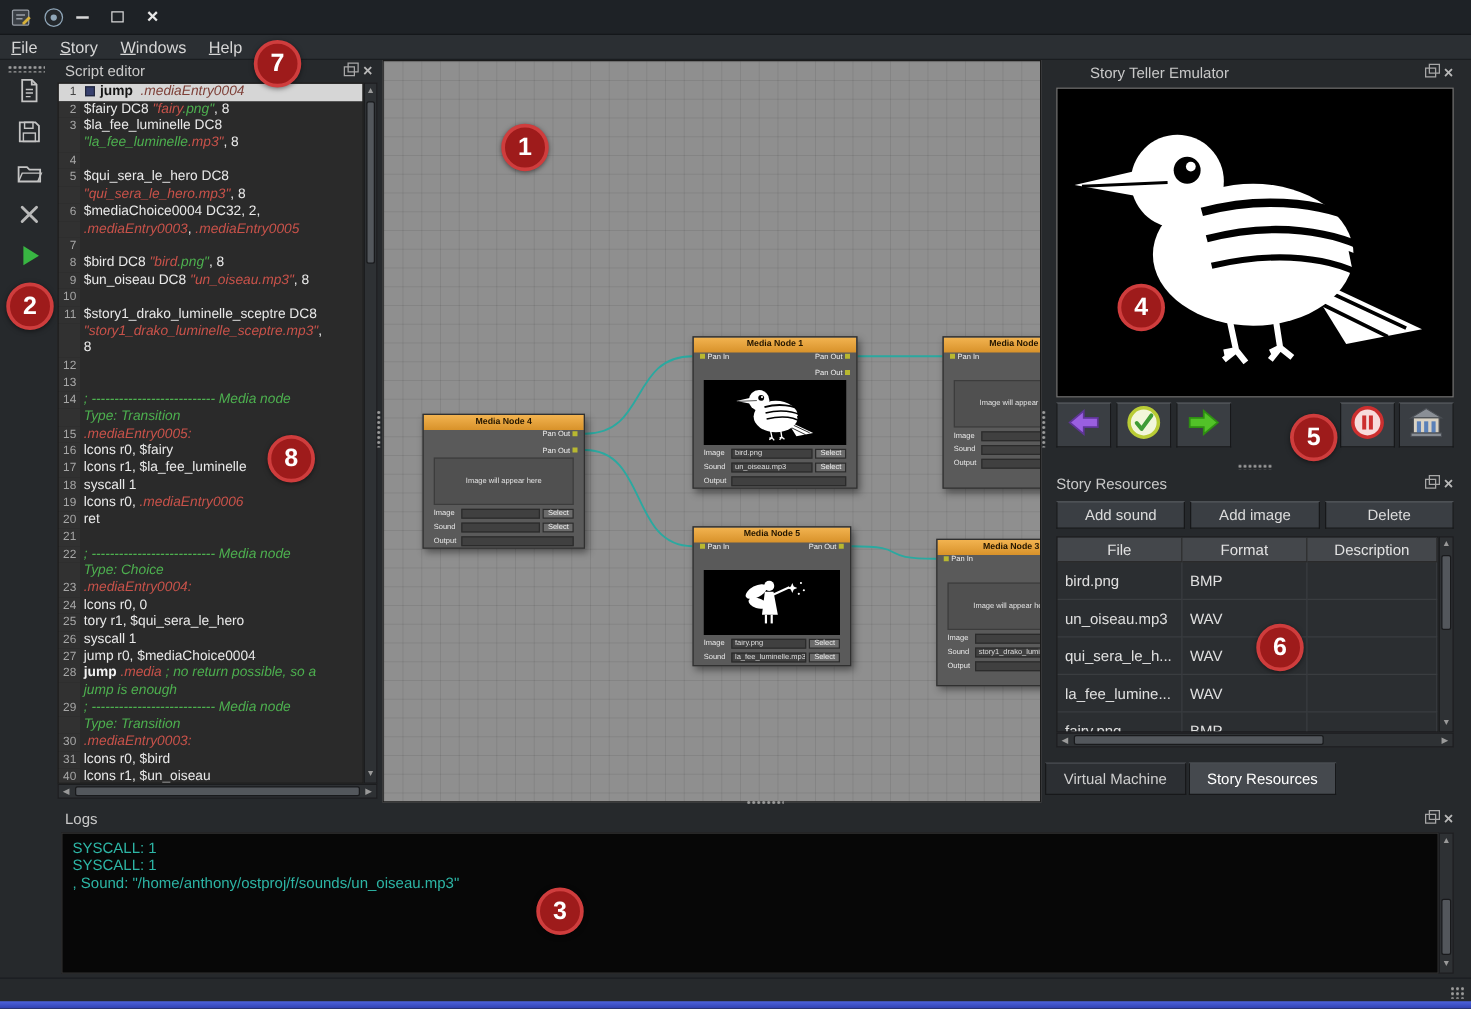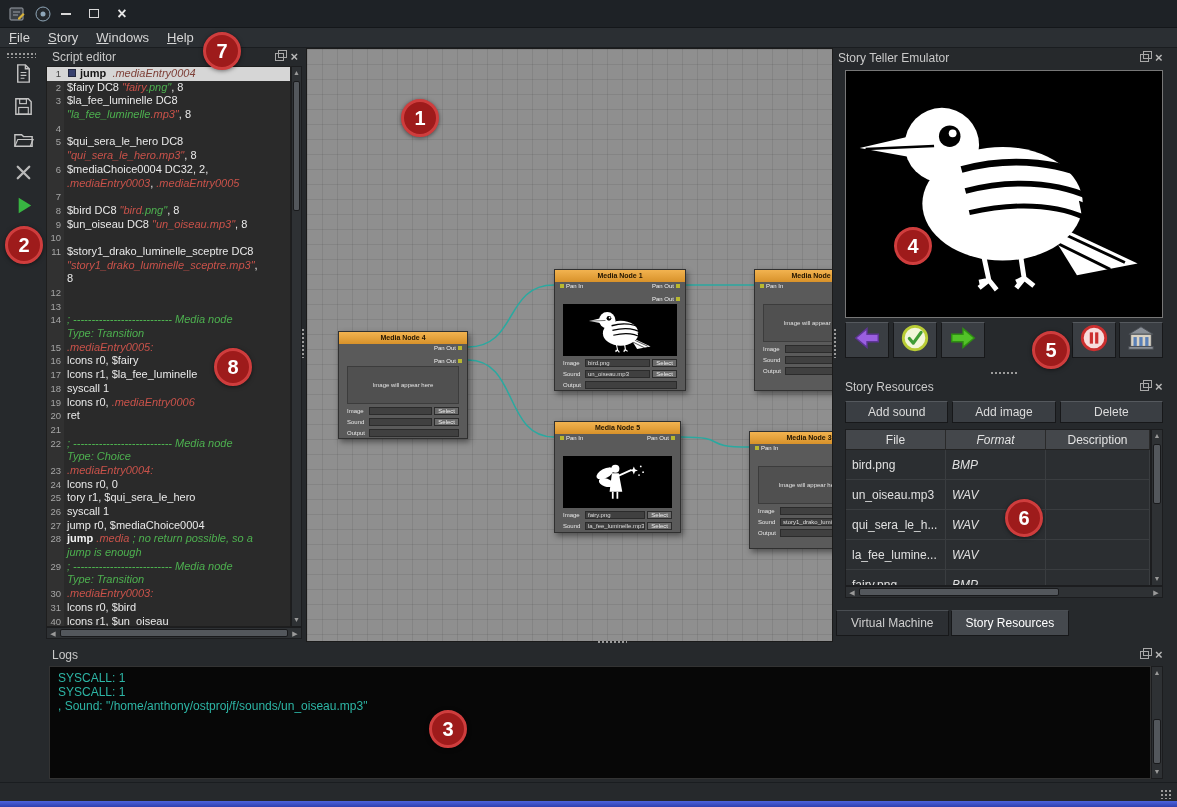--- a/index.html
+++ b/index.html
@@ -107,21 +107,21 @@
     font-size:12px;display:flex;align-items:center;justify-content:center;}
   #resbuttons{position:absolute;left:845px;top:401px;width:318px;height:22px;display:flex;gap:4px;}
   .res-btn{flex:1;height:22px;}
   #restable{position:absolute;left:845px;top:429px;width:306px;height:157px;background:#2b2e31;
     border:1px solid #1c1d1f;overflow:hidden;}
   .trow{display:flex;}
   .th{height:20px;line-height:20px;background:#44474b;border-right:1px solid #2a2a2a;
     border-bottom:1px solid #222;font-size:12px;color:#e2e2e2;text-align:center;}
   .td{height:30px;line-height:30px;border-right:1px solid #3a3d40;border-bottom:1px solid #3a3d40;
     font-size:12px;color:#e0e0e0;padding-left:6px;white-space:nowrap;overflow:hidden;}
-  .tc1{width:100px;flex:none;}.tc2{width:100px;flex:none;font-style:italic;}.tc3{flex:1;}
+  .tc1{width:100px;flex:none;}.tc2{width:100px;flex:none;}.tc3{flex:1;}
 
   
   #tabbar{position:absolute;left:836px;top:610px;display:flex;}
   .tab{height:26px;padding:0 14px;display:flex;align-items:center;background:#2c2f33;
     border:1px solid #17181a;border-top-color:#4a4e53;color:#cfcfcf;font-size:12px;margin-right:2px;}
   .tab.active{background:#45494e;color:#fff;}
 
   
   #logs-console{position:absolute;left:49px;top:666px;width:1102px;height:113px;background:#070707;
     border:1px solid #333;padding:4px 8px;overflow:hidden;}
@@ -402,21 +402,21 @@
       <div class="frow">
         <span class="flab">Output</span>
         <span class="fval"></span>
       </div>
     </div>
   </div>
 <div class="grip abs" style="left:301px;top:328px;width:4px;height:30px"></div>
 <div class="grip abs" style="left:833px;top:328px;width:4px;height:30px"></div>
 <div class="grip abs" style="left:597px;top:640px;width:30px;height:4px"></div>
 
-<span class="dock-title abs" style="left:838px;top:51px">Story Teller Emulator</span>
+<span class="dock-title abs" style="left:872px;top:51px">Story Teller Emulator</span>
 <span class="dock-icons abs" style="left:1140px;top:52px">
   <span class="ifloat"></span>
   <span class="iclose">×</span>
 </span>
 <div id="emu-screen">
     <span style="width: 100%; height: 100%; display: flex;">
       <svg viewBox="0 0 310 240" preserveAspectRatio="xMidYMid meet">
         <polygon points="200,150 298,196 236,208" fill="#fff"></polygon>
         <path d="M210,160 L285,195 M205,170 L270,202" stroke="#000" stroke-width="3"></path>
         <path d="M140,185 l6,28 m-10,2 l10,-2 l8,10 m-8,-10 l-10,8" stroke="#fff" stroke-width="5" fill="none"></path>

